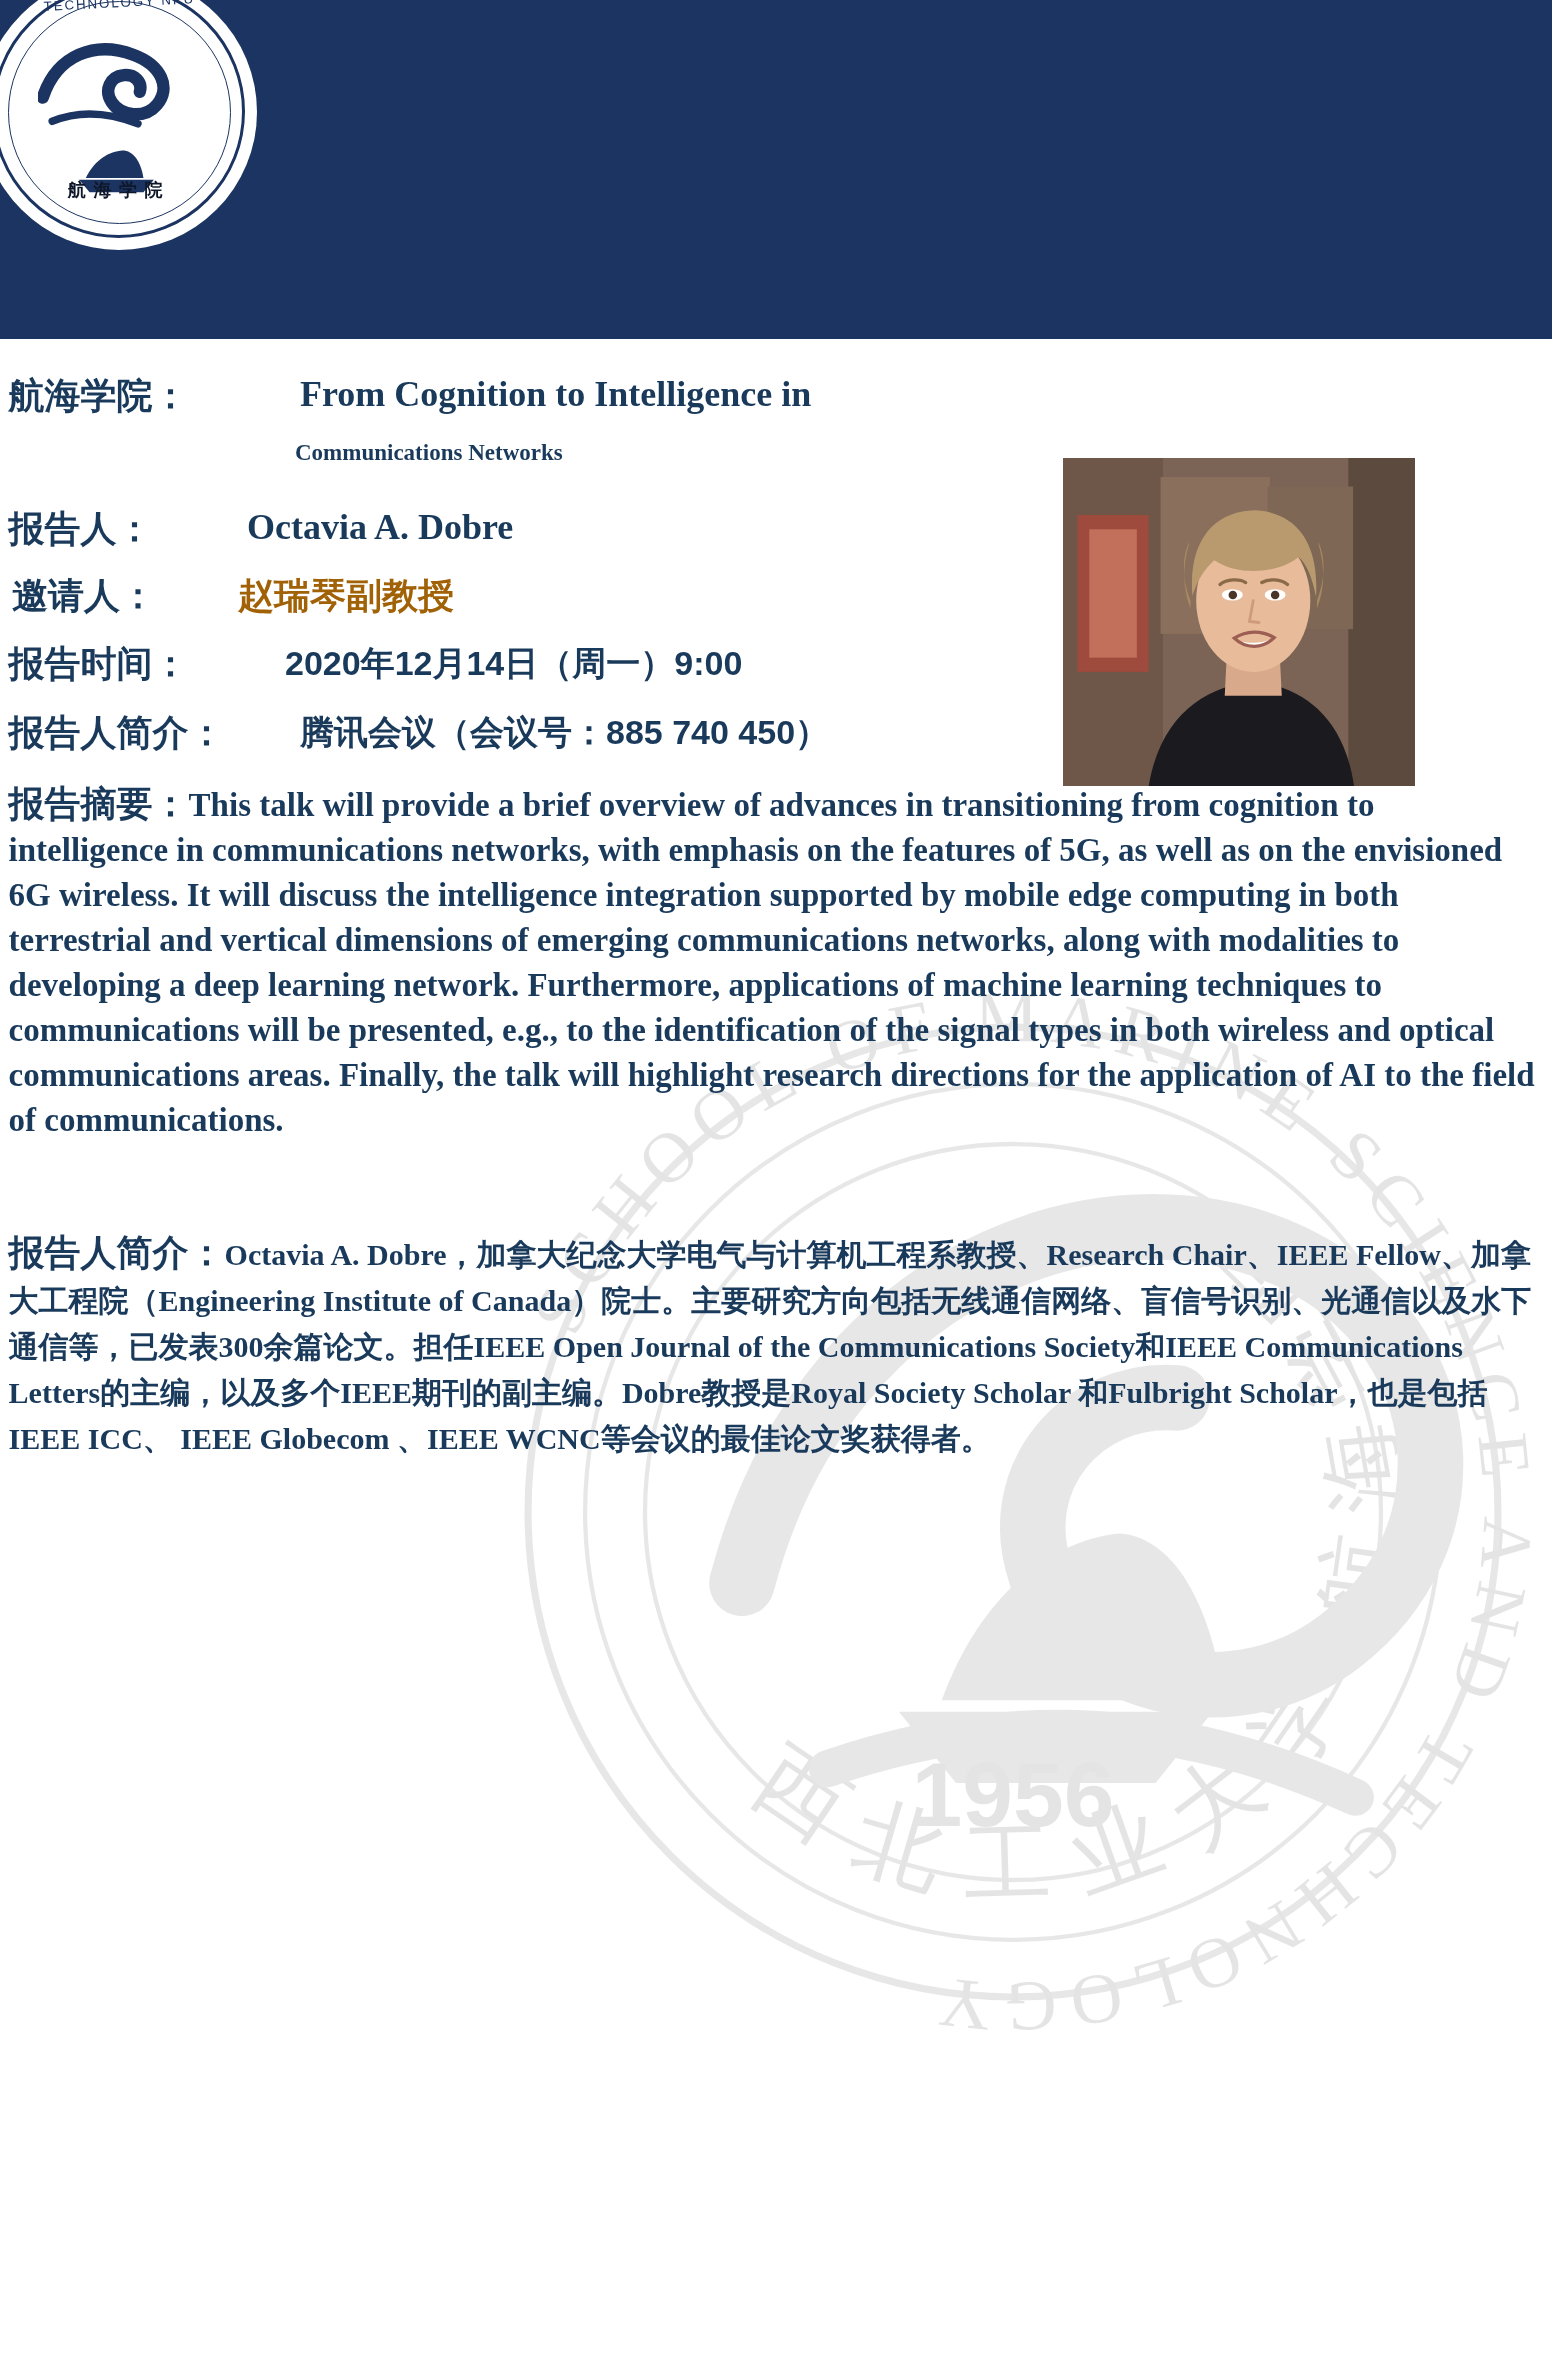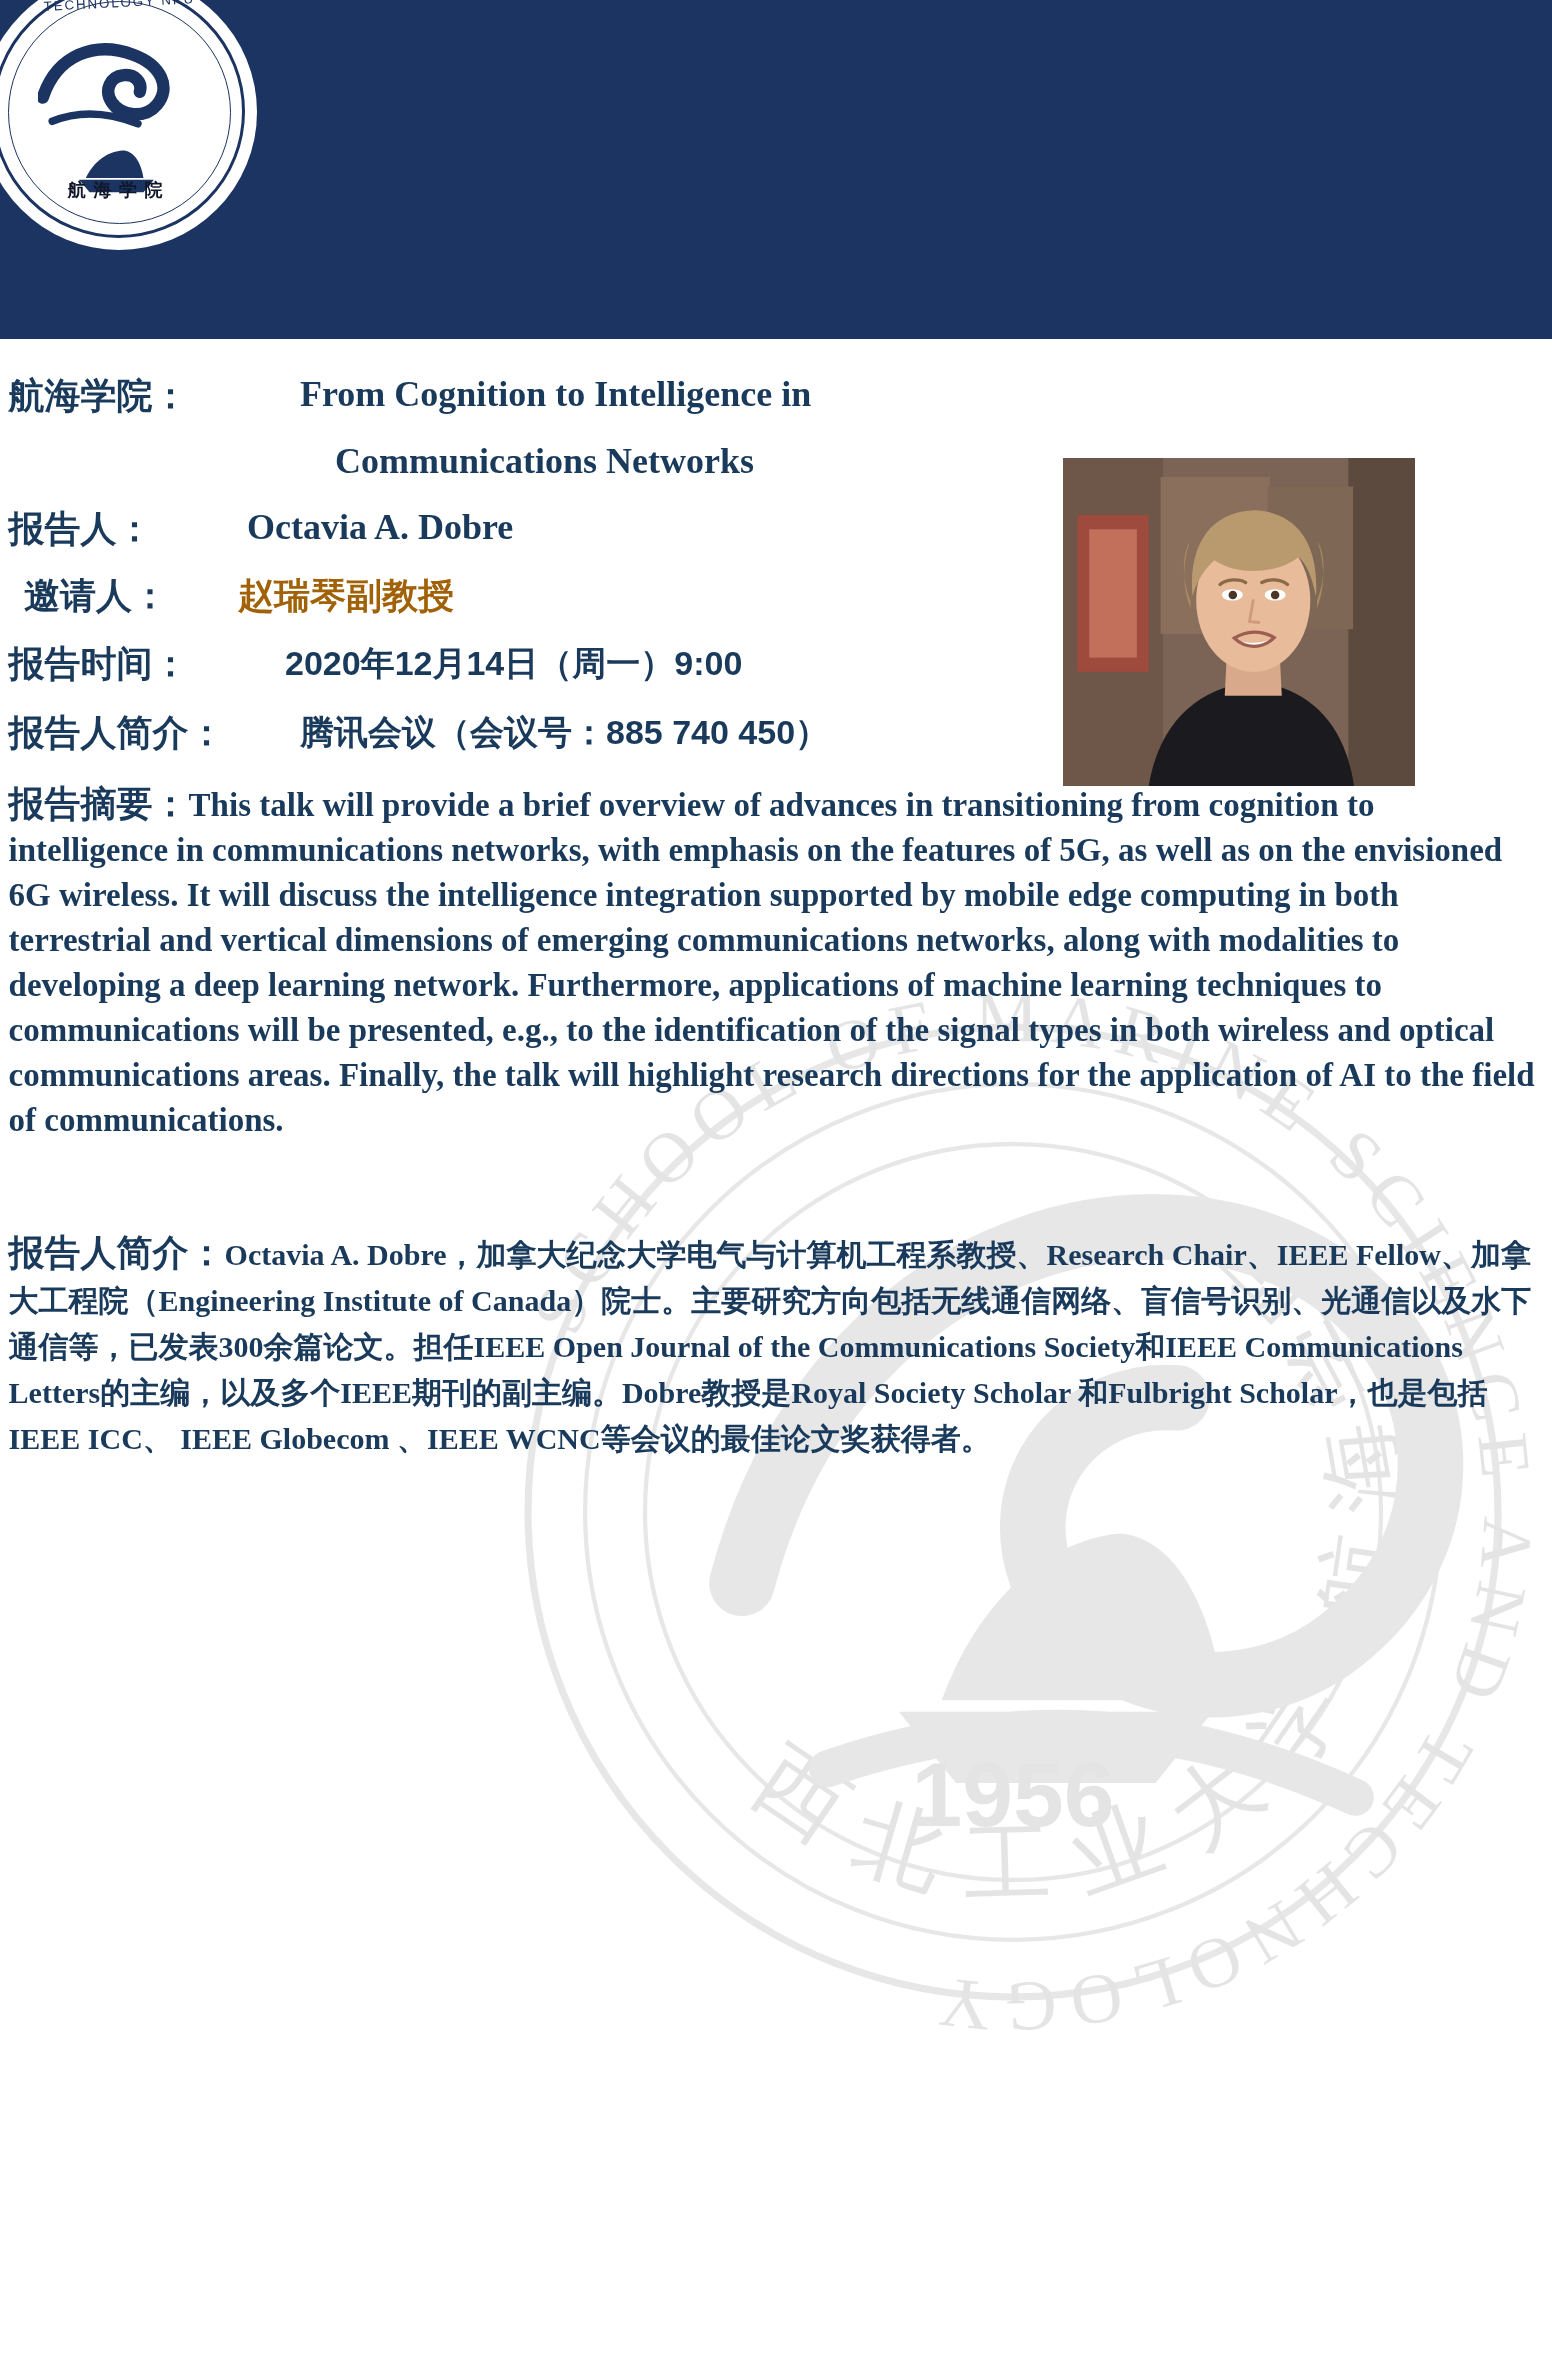--- a/index.html
+++ b/index.html
@@ -150,36 +150,35 @@
     font-size: 36px;
     color: #1a3a5c;
     font-family: "Liberation Serif", serif;
     font-weight: bold;
     white-space: nowrap;
   }
   .title-line2 {
     position: absolute;
     left: 295px;
     top: 101px;
-    font-size: 36px;
-    color: #1a3a5c;
-    font-family: "Liberation Serif", serif;
-    font-weight: bold;
-    white-space: nowrap;
-    margin-left: 40px;
+    font-size: 23px;
+    color: #1a3a5c;
+    font-family: "Liberation Serif", serif;
+    font-weight: bold;
+    white-space: nowrap;
   }
 
   .speaker-label { position: absolute; left: 8.6px; top: 166px; font-size: 36px; }
   .speaker-value {
     position: absolute; left: 247px; top: 167px; font-size: 36px;
     color: #1a3a5c; font-family: "Liberation Serif", serif; font-weight: bold;
     white-space: nowrap;
   }
 
-  .inviter-label { position: absolute; left: 24px; top: 233px; font-size: 36px; font-family: Liberation Serif, serif; }
+  .inviter-label { position: absolute; left: 12px; top: 233px; font-size: 36px; font-family: Liberation Serif, serif; }
   .inviter-value {
     position: absolute; left: 238px; top: 233px; font-size: 36px;
     color: #a16207; font-family: "Liberation Sans", sans-serif; font-weight: bold;
     white-space: nowrap;
   }
 
   .time-label { position: absolute; left: 8.6px; top: 301px; font-size: 36px; }
   .time-value {
     position: absolute; left: 285px; top: 302px; font-size: 34px;
     color: #1a3a5c; font-family: "Liberation Sans", sans-serif; font-weight: bold;

